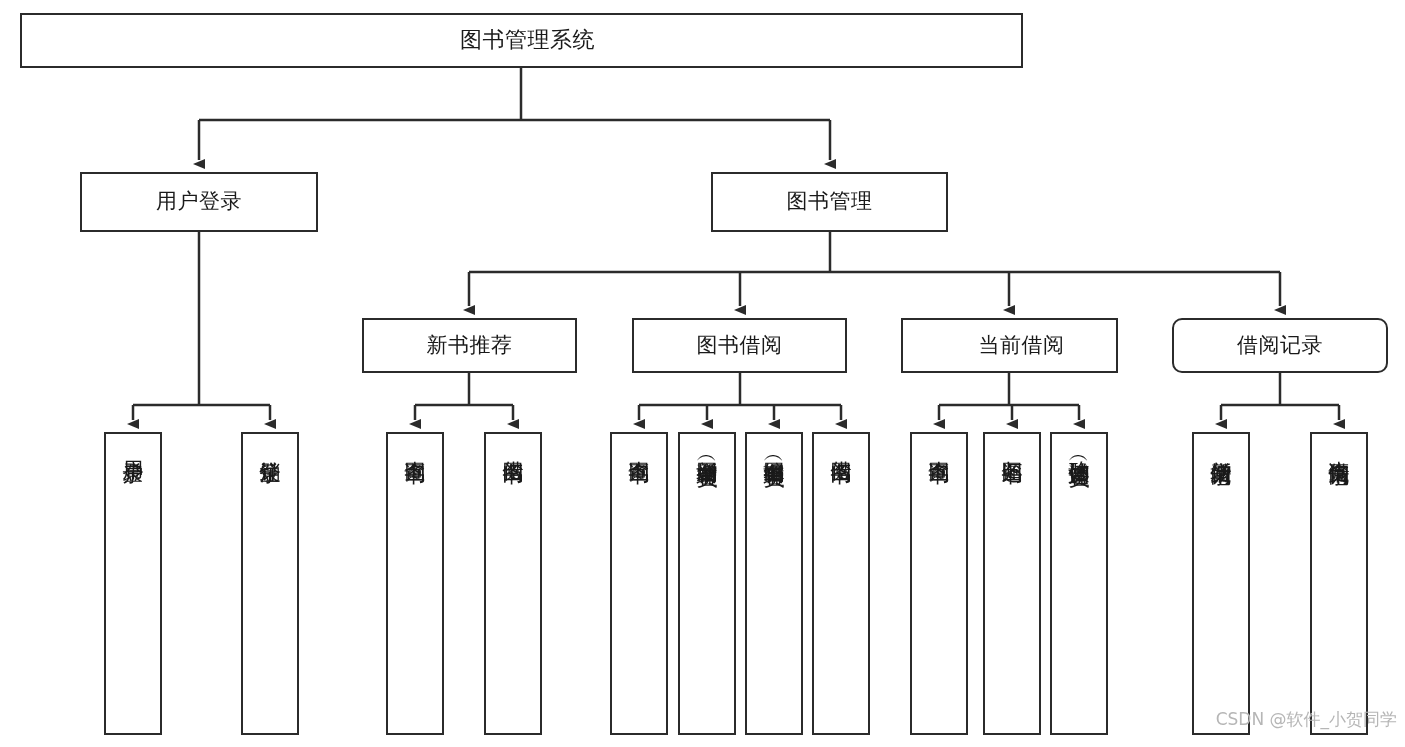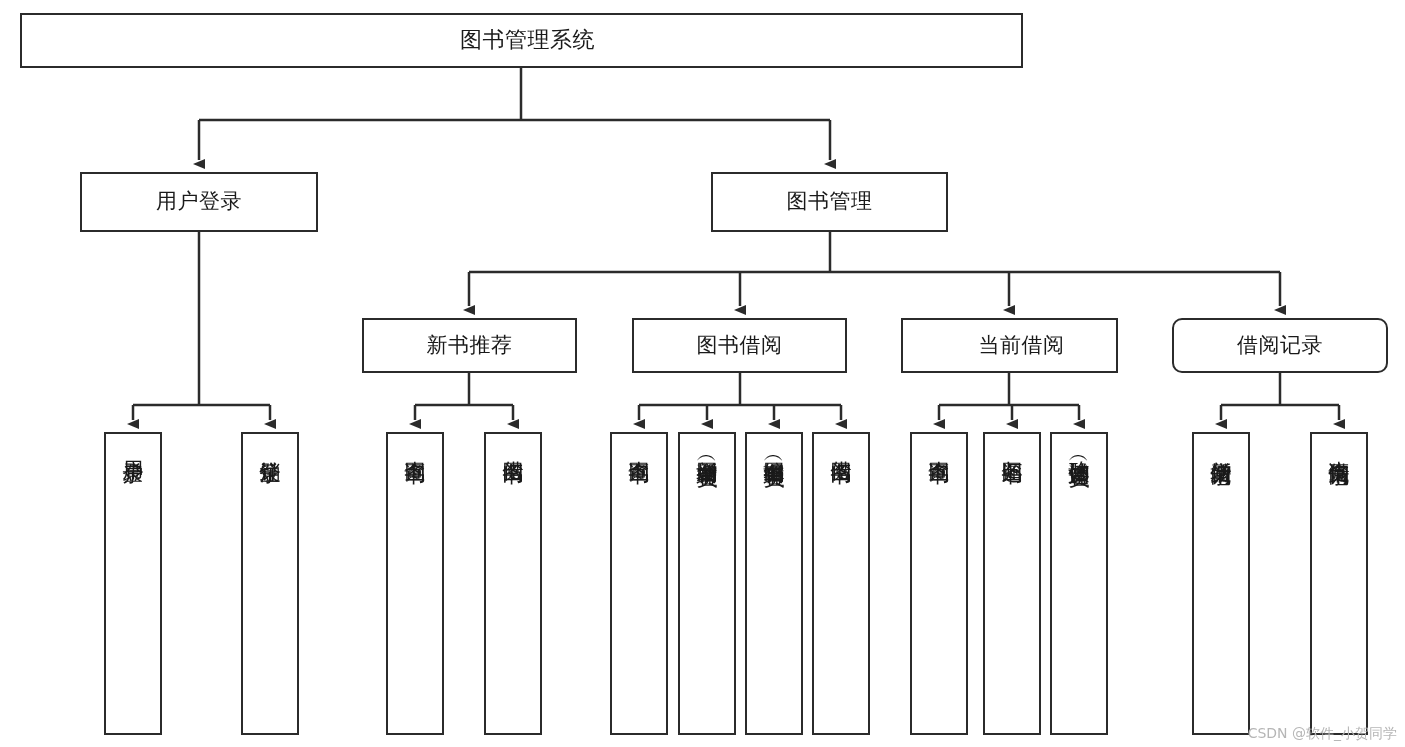--- a/index.html
+++ b/index.html
@@ -62,22 +62,22 @@
     font-size: 21px;
     writing-mode: vertical-rl;
     text-orientation: upright;
     line-height: 1.05;
     letter-spacing: 1px;
     white-space: nowrap;
   }
   .watermark {
     position: absolute;
     right: 8px;
-    bottom: 4px;
-    font-size: 14px;
+    bottom: 16px;
+    font-size: 17px;
     color: #b6b6b6;
     z-index: 5;
     white-space: nowrap;
     font-family: "DejaVu Sans", "Liberation Sans", sans-serif;
   }
 </style>
 </head>
 <body>
 
 <div id="diagram">

